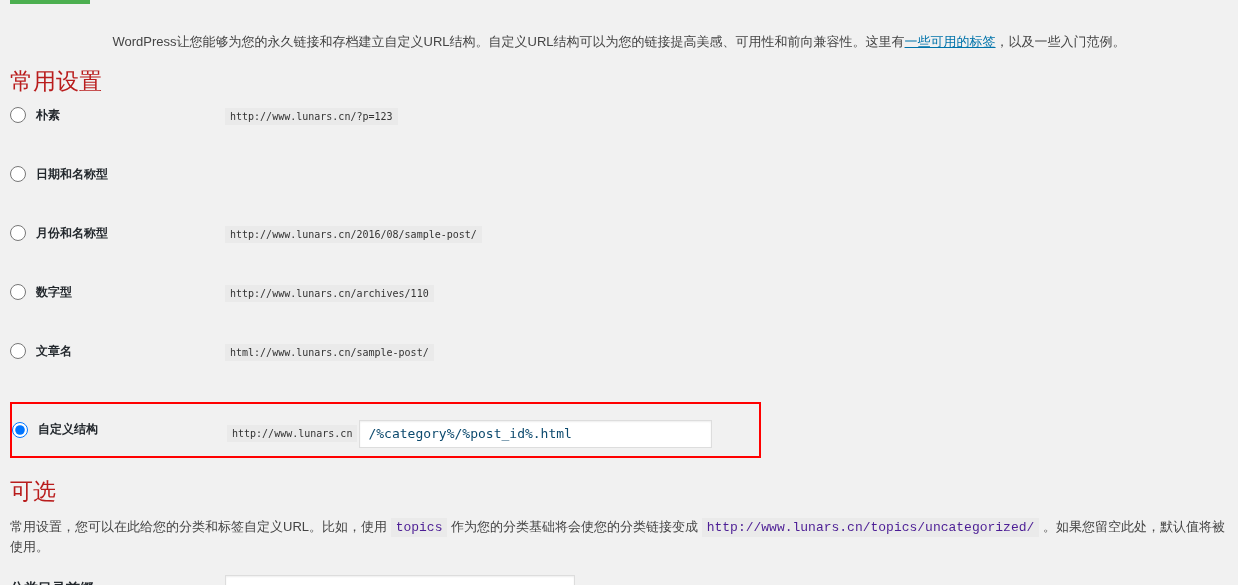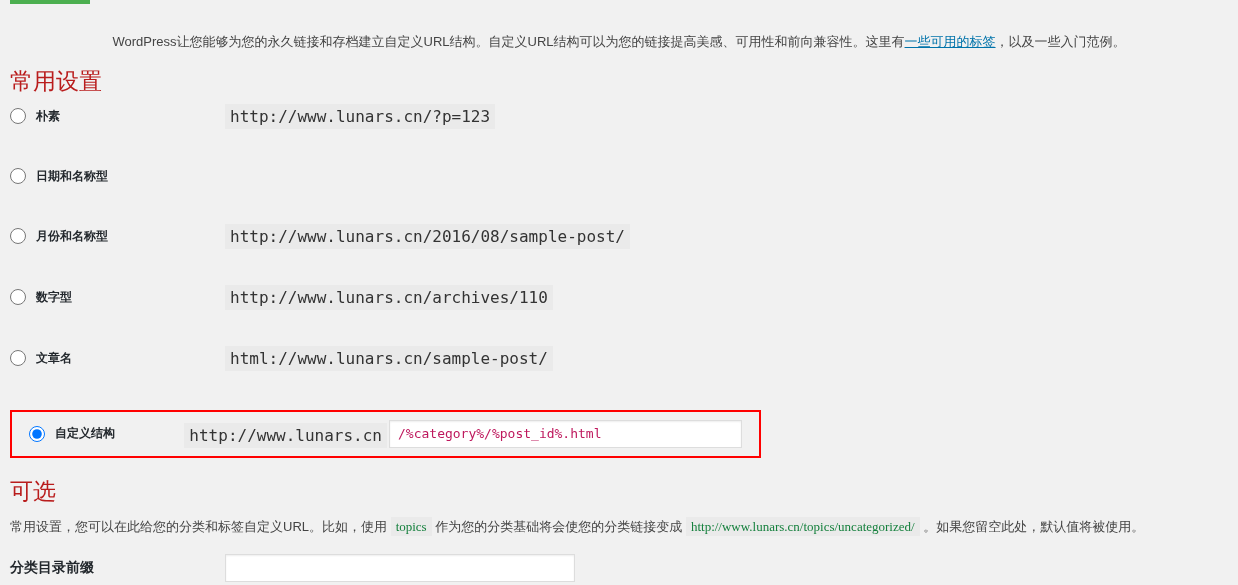--- a/index.html
+++ b/index.html
@@ -59,60 +59,61 @@
     height: 16px;
     flex-shrink: 0;
   }
   .row .th label {
     font-size: 12px;
     font-weight: 600;
     color: #23282d;
   }
   .row code {
     font-family: Consolas, Monaco, monospace;
-    font-size: 16px;
+    font-size: 10px;
     background: #eaeaea;
     padding: 3px 5px;
     color: #333;
     white-space: nowrap;
   }
   .row-highlight {
     border: 2px solid #ff0000;
-    padding: 8px 17px;
+    padding: 8px 0;
     margin-bottom: 20px;
     width: 751px;
   }
   .custom-td {
     display: flex;
-    align-items: flex-end;
+    align-items: center;
+    margin-top: 8px;
   }
   .custom-input {
     font-family: Consolas, Monaco, monospace;
     font-size: 13px;
     padding: 4px 8px;
     border: 1px solid #ddd;
     background: #fff;
     box-shadow: inset 0 1px 2px rgba(0,0,0,.07);
     width: 353px;
     margin-left: 2px;
-    color: #be185d;
+    color: #0c4a6e;
     height: 28px;
   }
   .desc {
     margin: 10px 0 18px 0;
     font-size: 13px;
     line-height: 1.5;
     color: #444;
   }
   .desc code {
-    font-family: Liberation Serif, serif;
+    font-family: Liberation Mono, monospace;
     font-size: 13px;
     background: #eaeaea;
     padding: 2px 5px;
-    color: #15803d;
+    color: #4c1d95;
   }
   .prefix-row {
     display: flex;
     align-items: center;
     margin-top: 14px;
   }
   .prefix-row label {
     font-size: 14px;
     font-weight: 600;
     color: #23282d;

